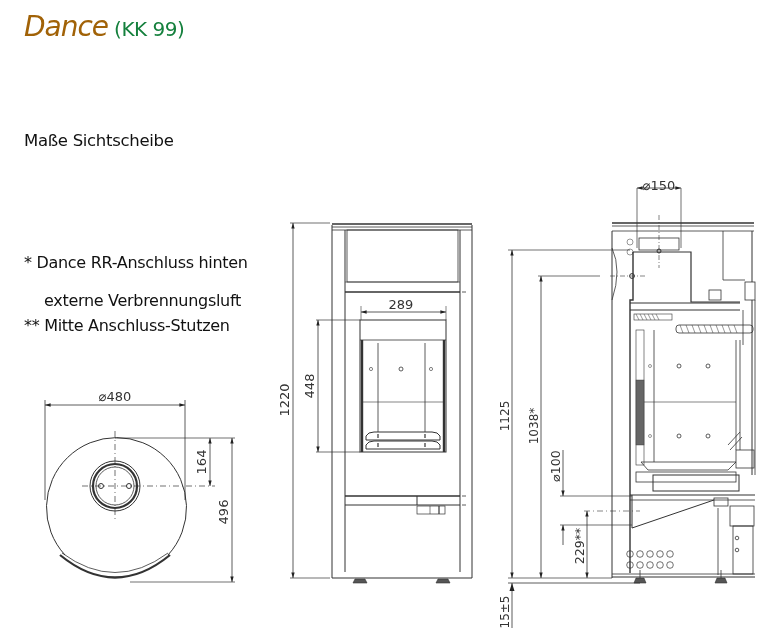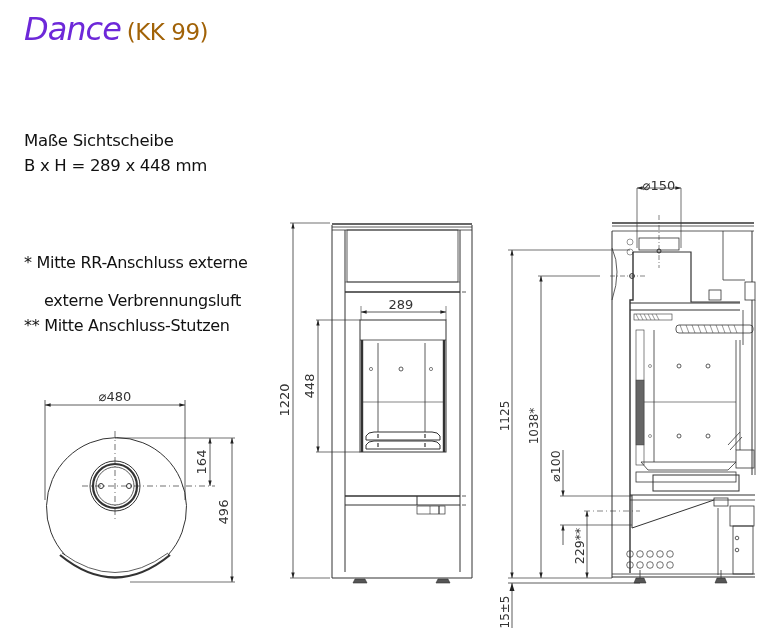--- a/index.html
+++ b/index.html
@@ -1,40 +1,39 @@
 <!DOCTYPE html>
 <html><head>
 <meta charset="utf-8">
 <style>
   html, body { margin: 0; padding: 0; background: #ffffff; }
   body { width: 778px; height: 641px; position: relative; overflow: hidden; font-family: "DejaVu Sans", sans-serif; color: #111; }
   .title { position: absolute; left: 24px; top: 10px; white-space: nowrap; }
-  .title .name { font-family: "DejaVu Sans", sans-serif; font-style: italic; font-size: 32px; letter-spacing: -1px; color: #6d28d9; }
-  .title .model { font-family: "DejaVu Sans", sans-serif; font-size: 23px; color: #a16207; margin-left: 6px; letter-spacing: -0.5px; }
+  .title .name { font-family: "DejaVu Sans", sans-serif; font-style: italic; font-size: 28px; letter-spacing: -1px; color: #a16207; }
+  .title .model { font-family: "DejaVu Sans", sans-serif; font-size: 20px; color: #15803d; margin-left: 6px; letter-spacing: -0.5px; }
   .spec { position: absolute; left: 24px; font-size: 16.5px; line-height: 25px; white-space: nowrap; letter-spacing: -0.3px; }
   .note { position: absolute; left: 24px; font-size: 16px; line-height: 25px; white-space: nowrap; letter-spacing: -0.3px; }
   svg.drawing { position: absolute; left: 0; top: 0; }
   svg text { font-family: "DejaVu Sans", sans-serif; fill: #333; }
 </style>
 </head>
 <body>
 
 <div class="title">
   <span class="name">Dance</span><span class="model">(KK 99)</span>
 </div>
 
 <div class="spec" style="top:86px;margin-top:42px;">
   <div>Maße Sichtscheibe</div>
-  <div>B x H = 289 x 448 mm</div>
 </div>
 
 <div class="spec" style="top:152px;">
 </div>
 
-<div class="note" style="top:250px;">* Mitte RR-Anschluss externe</div>
+<div class="note" style="top:250px;">* Dance RR-Anschluss hinten</div>
 <div class="note" style="top:288px;">
   <div style="padding-left:20px;">externe Verbrennungsluft</div>
   <div>** Mitte Anschluss-Stutzen</div>
 </div>
 
 <svg class="drawing" width="778" height="641" viewBox="0 0 778 641" xmlns="http://www.w3.org/2000/svg">
   <defs>
     <marker id="arr" viewBox="0 0 10 10" refX="10" refY="5" markerWidth="7" markerHeight="7" orient="auto-start-reverse">
       <path d="M0,2 L10,5 L0,8 z" fill="#222"></path>
     </marker>

